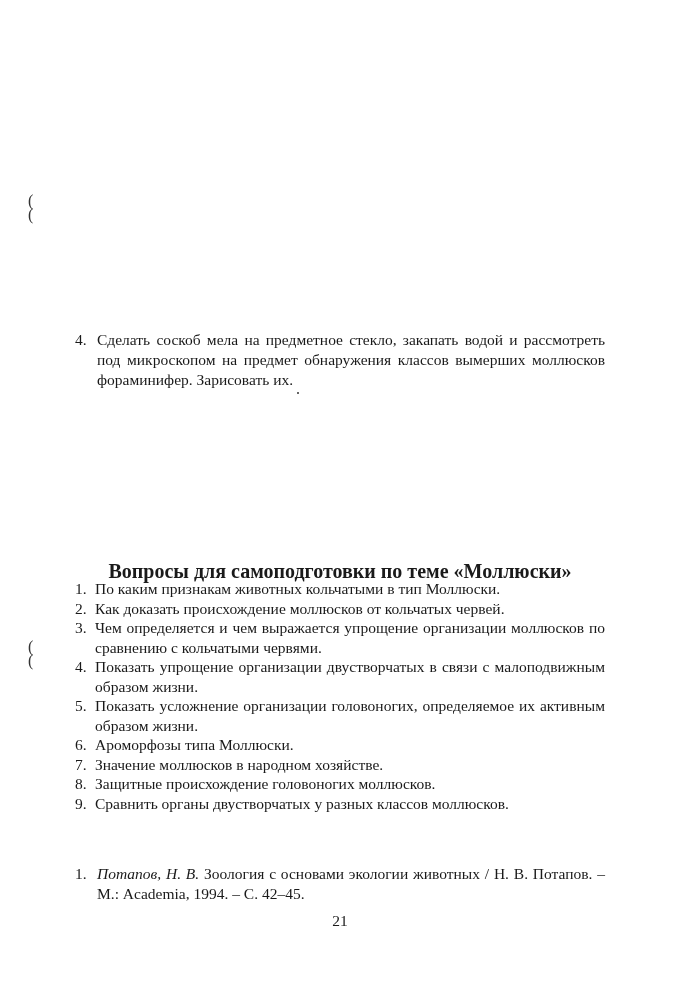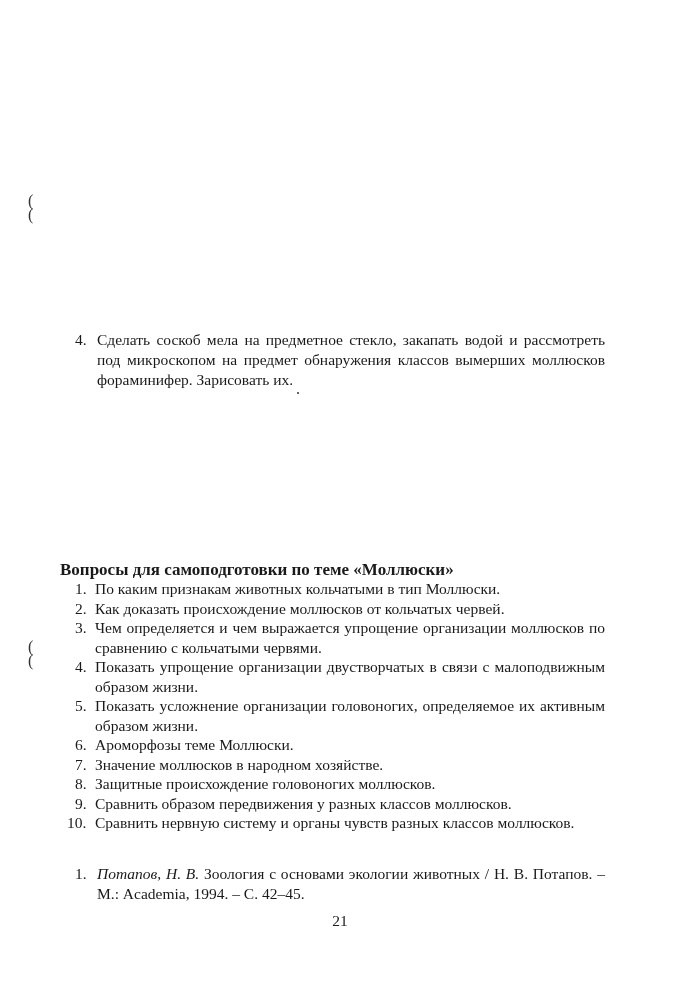--- a/index.html
+++ b/index.html
@@ -9,21 +9,21 @@
     }
     .page { position: absolute; left: 0; top: 0; width: 680px; height: 995px; }
     .binding-mark { position: absolute; left: 28px; font-size: 16px; color: #333; line-height: 14px; }
     .binding-mark.top { top: 194px; }
     .binding-mark.bottom { top: 640px; }
     .task { position: absolute; left: 75px; top: 330px; width: 530px; font-size: 15.5px; line-height: 20px; }
     .item { display: flex; text-align: justify; }
     .num { flex: 0 0 22px; }
     .txt { flex: 1; text-align: justify; }
     .dot { position: absolute; left: 297px; top: 392px; width: 2px; height: 2px; background: #333; border-radius: 1px; }
-    .heading { position: absolute; left: 60px; width: 560px; font-weight: bold; font-size: 17px; }
+    .heading { position: absolute; left: 60px; width: 560px; text-align: center; font-weight: bold; font-size: 20px; }
     .h-questions { top: 560px; }
     .h-lit { top: 845px; }
     .questions { position: absolute; left: 75px; top: 579px; width: 530px; font-size: 15.5px; line-height: 19.5px; }
     .questions .num { flex: 0 0 20px; }
     .lit { position: absolute; left: 75px; top: 864px; width: 530px; font-size: 15.5px; line-height: 20px; }
     .lit i { font-style: italic; }
     .page-number { position: absolute; left: 0; width: 680px; top: 912px; text-align: center; font-size: 15.5px; }
   </style>
 </head>
 <body>
@@ -57,37 +57,33 @@
     <div class="item">
         <span class="num">4.</span>
         <span class="txt">Показать упрощение организации двустворчатых в связи с малоподвижным образом жизни.</span>
       </div>
     <div class="item">
         <span class="num">5.</span>
         <span class="txt">Показать усложнение организации головоногих, определяемое их активным образом жизни.</span>
       </div>
     <div class="item">
         <span class="num">6.</span>
-        <span class="txt">Ароморфозы теме Моллюски.</span>
+        <span class="txt">Ароморфозы типа Моллюски.</span>
       </div>
     <div class="item">
         <span class="num">7.</span>
         <span class="txt">Значение моллюсков в народном хозяйстве.</span>
       </div>
     <div class="item">
         <span class="num">8.</span>
         <span class="txt">Защитные происхождение головоногих моллюсков.</span>
       </div>
     <div class="item">
         <span class="num">9.</span>
-        <span class="txt">Сравнить образом передвижения у разных классов моллюсков.</span>
-      </div>
-    <div class="item" style="margin-left:-8px">
-        <span class="num" style="flex:0 0 28px">10.</span>
-        <span class="txt">Сравнить нервную систему и органы чувств разных классов моллюсков.</span>
+        <span class="txt">Сравнить органы двустворчатых у разных классов моллюсков.</span>
       </div>
   </div>
 
   <div class="lit">
     <div class="item">
       <span class="num">1.</span>
       <span class="txt"><i>Потапов, Н. В.</i><span> Зоология с основами экологии животных / Н. В. Потапов. – М.: Academia, 1994. – С. 42–45.</span></span>
     </div>
   </div>
 

